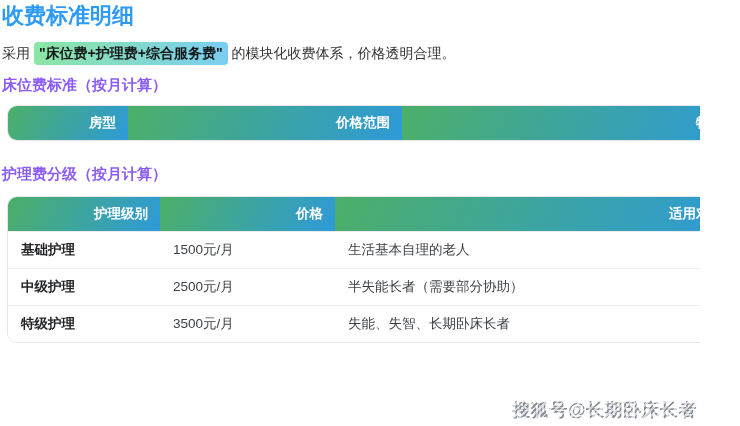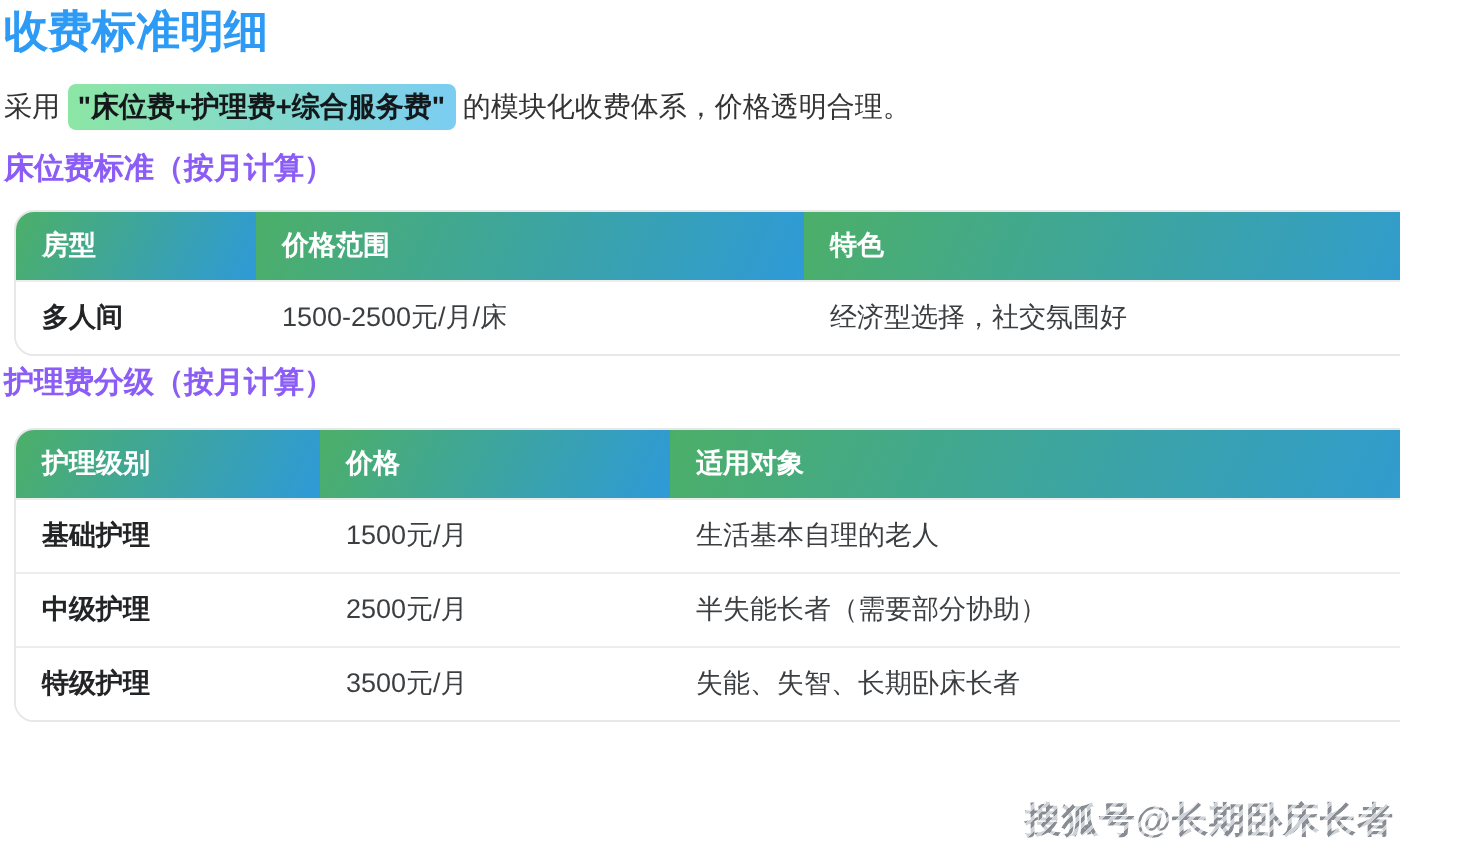--- a/index.html
+++ b/index.html
@@ -50,21 +50,21 @@
   .card.second { margin-top:13px; }
   table {
     width:100%;
     border-collapse:collapse;
     font-size:13.5px;
   }
   th {
     background:linear-gradient(115deg,#4caf68,#2e9ad8);
     color:#ffffff;
     font-weight:bold;
-    text-align:left;
+    text-align:right;
     padding:9px 12px 9px 13px;
     line-height:16px;
     white-space:nowrap;
   }
   td {
     padding:10px 12px 10px 13px;
     line-height:16px;
     color:#3c3f42;
     border-top:1px solid #ececec;
     background:#ffffff;
@@ -104,30 +104,25 @@
           <col>
         </colgroup>
       <thead>
         <tr>
           <th>房型</th>
           <th>价格范围</th>
           <th>特色</th>
         </tr>
       </thead>
       <tbody>
-        <tr>
-          <td class="c0">多人间</td>
-          <td>1500-2500元/月/床</td>
-          <td>经济型选择，社交氛围好</td>
-        </tr>
       </tbody>
     </table>
   </div>
 
-  <h2 class="section-heading" style="margin-top:5px">护理费分级（按月计算）</h2>
+  <h2 class="section-heading" style="margin-top:24px">护理费分级（按月计算）</h2>
 
   <div class="card second">
     <table>
       <colgroup>
           <col style="width:152px">
           <col style="width:175px">
           <col>
         </colgroup>
       <thead>
         <tr>

